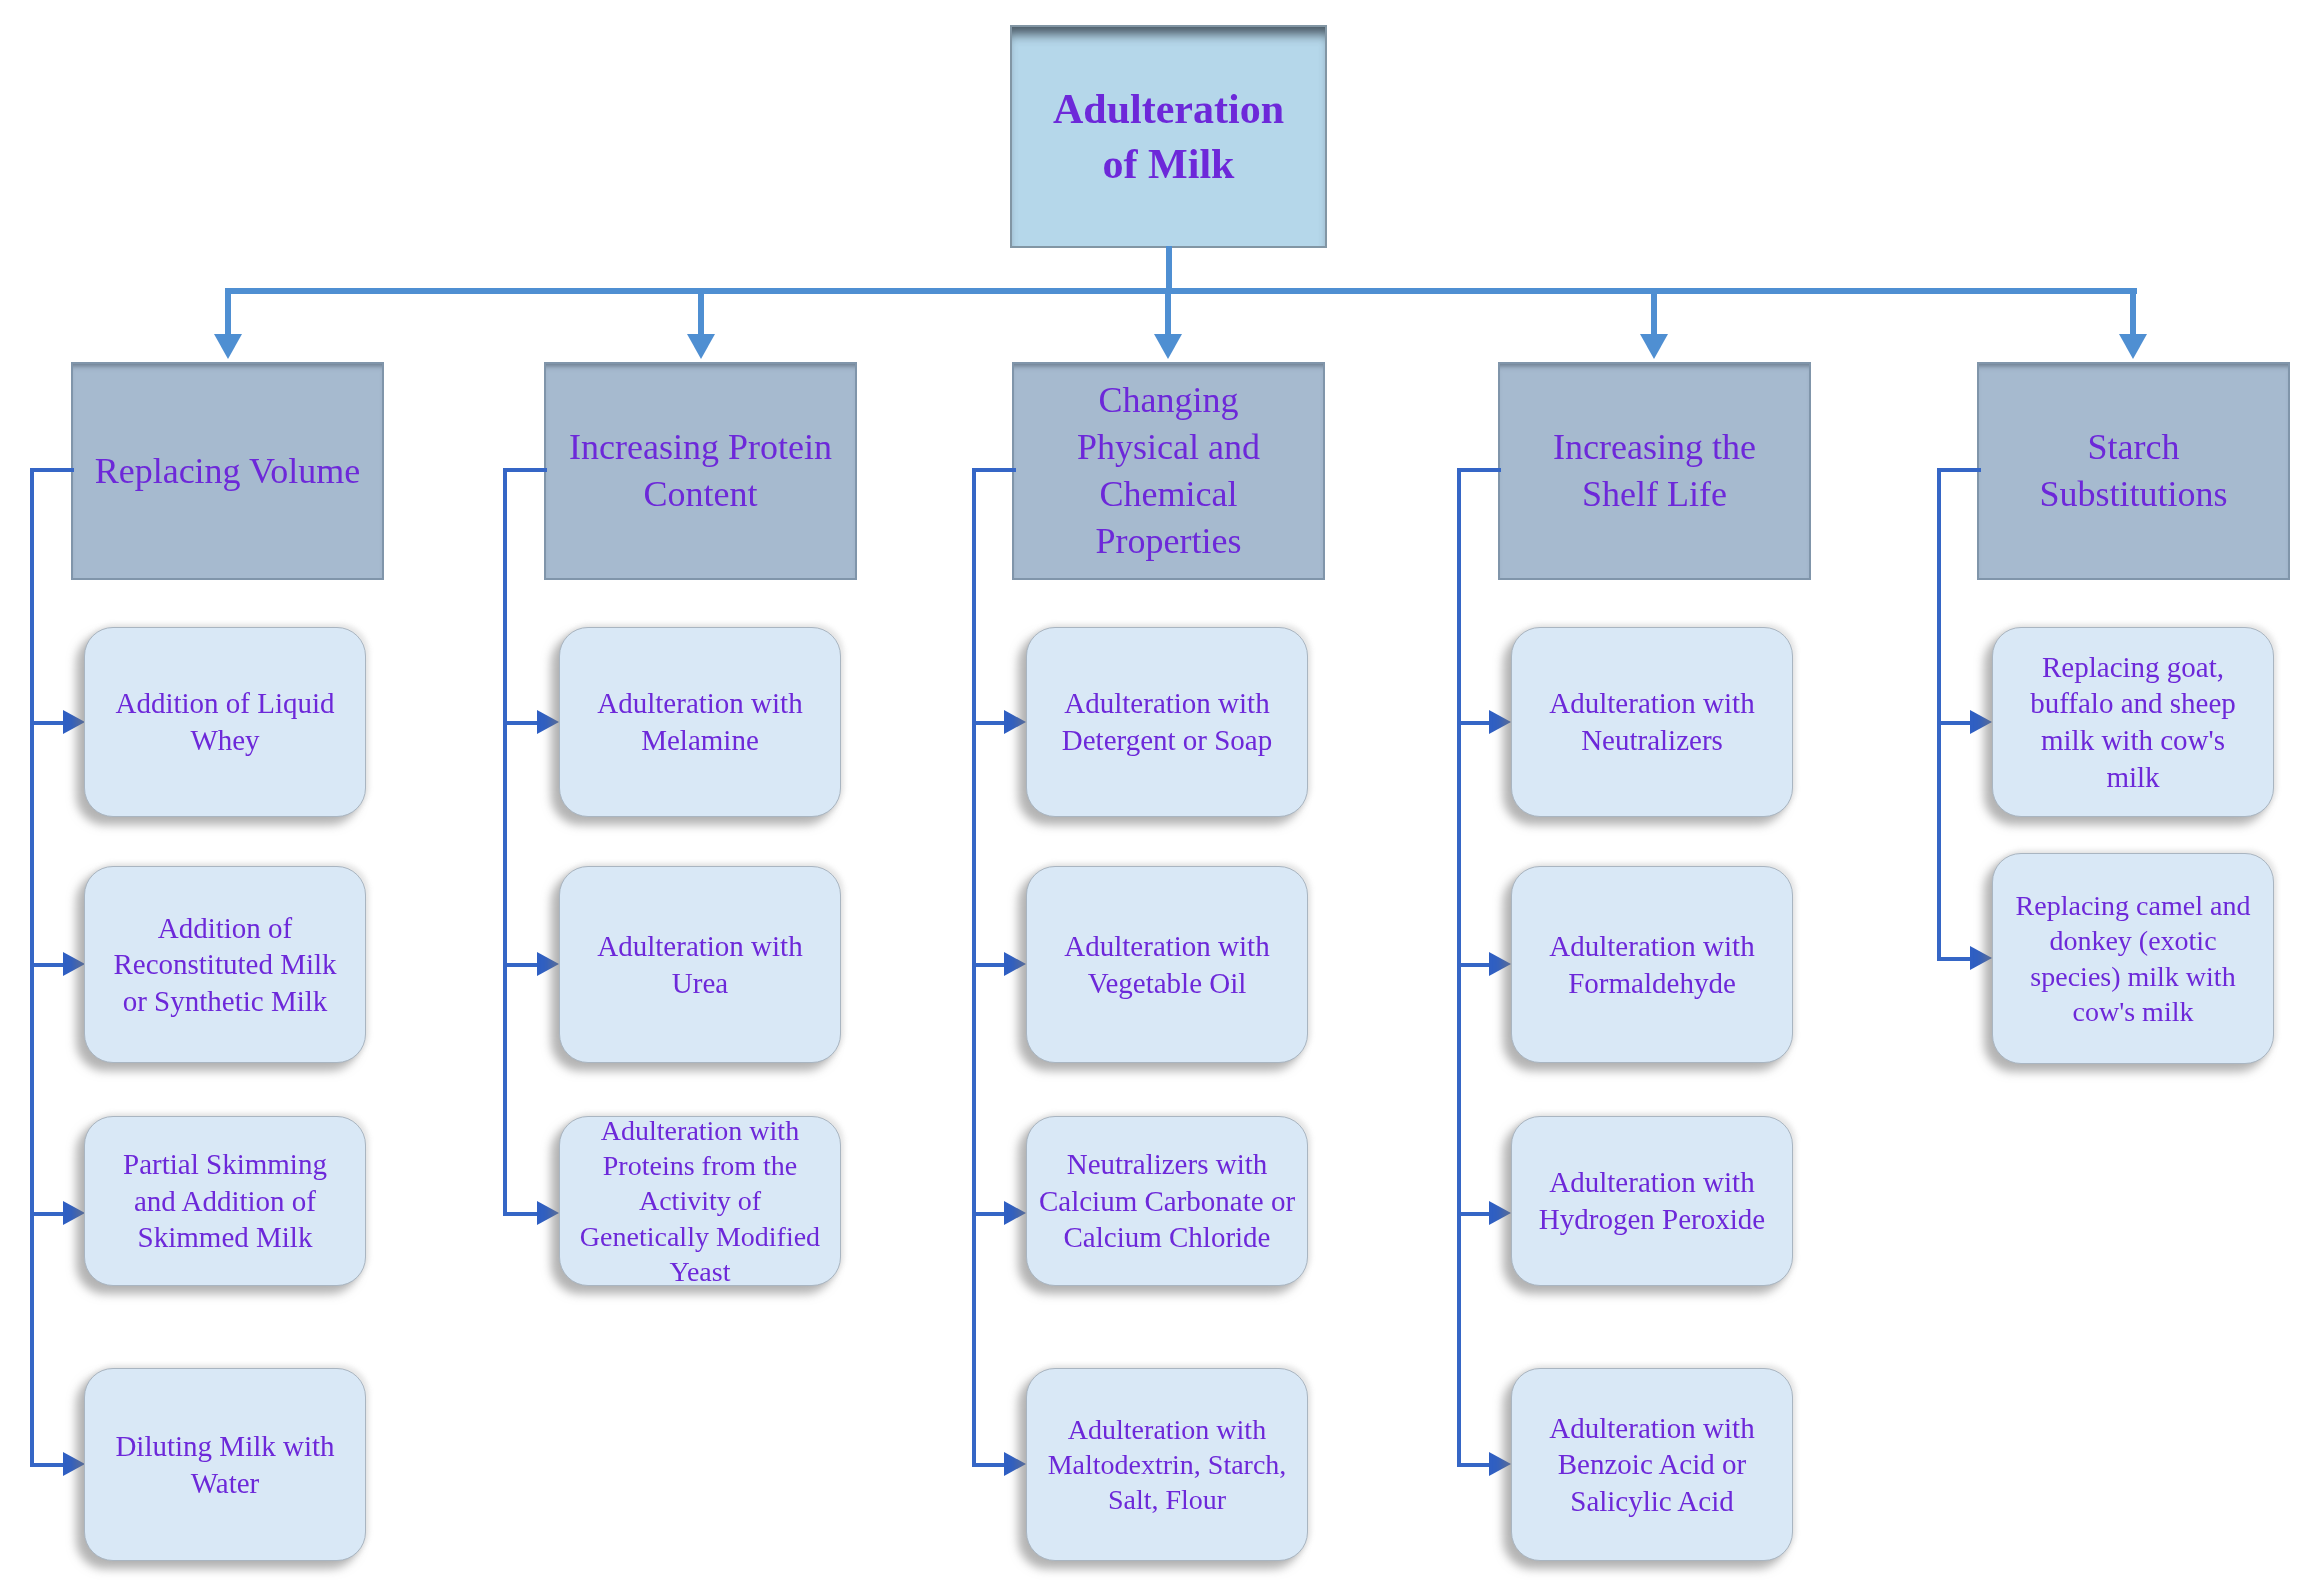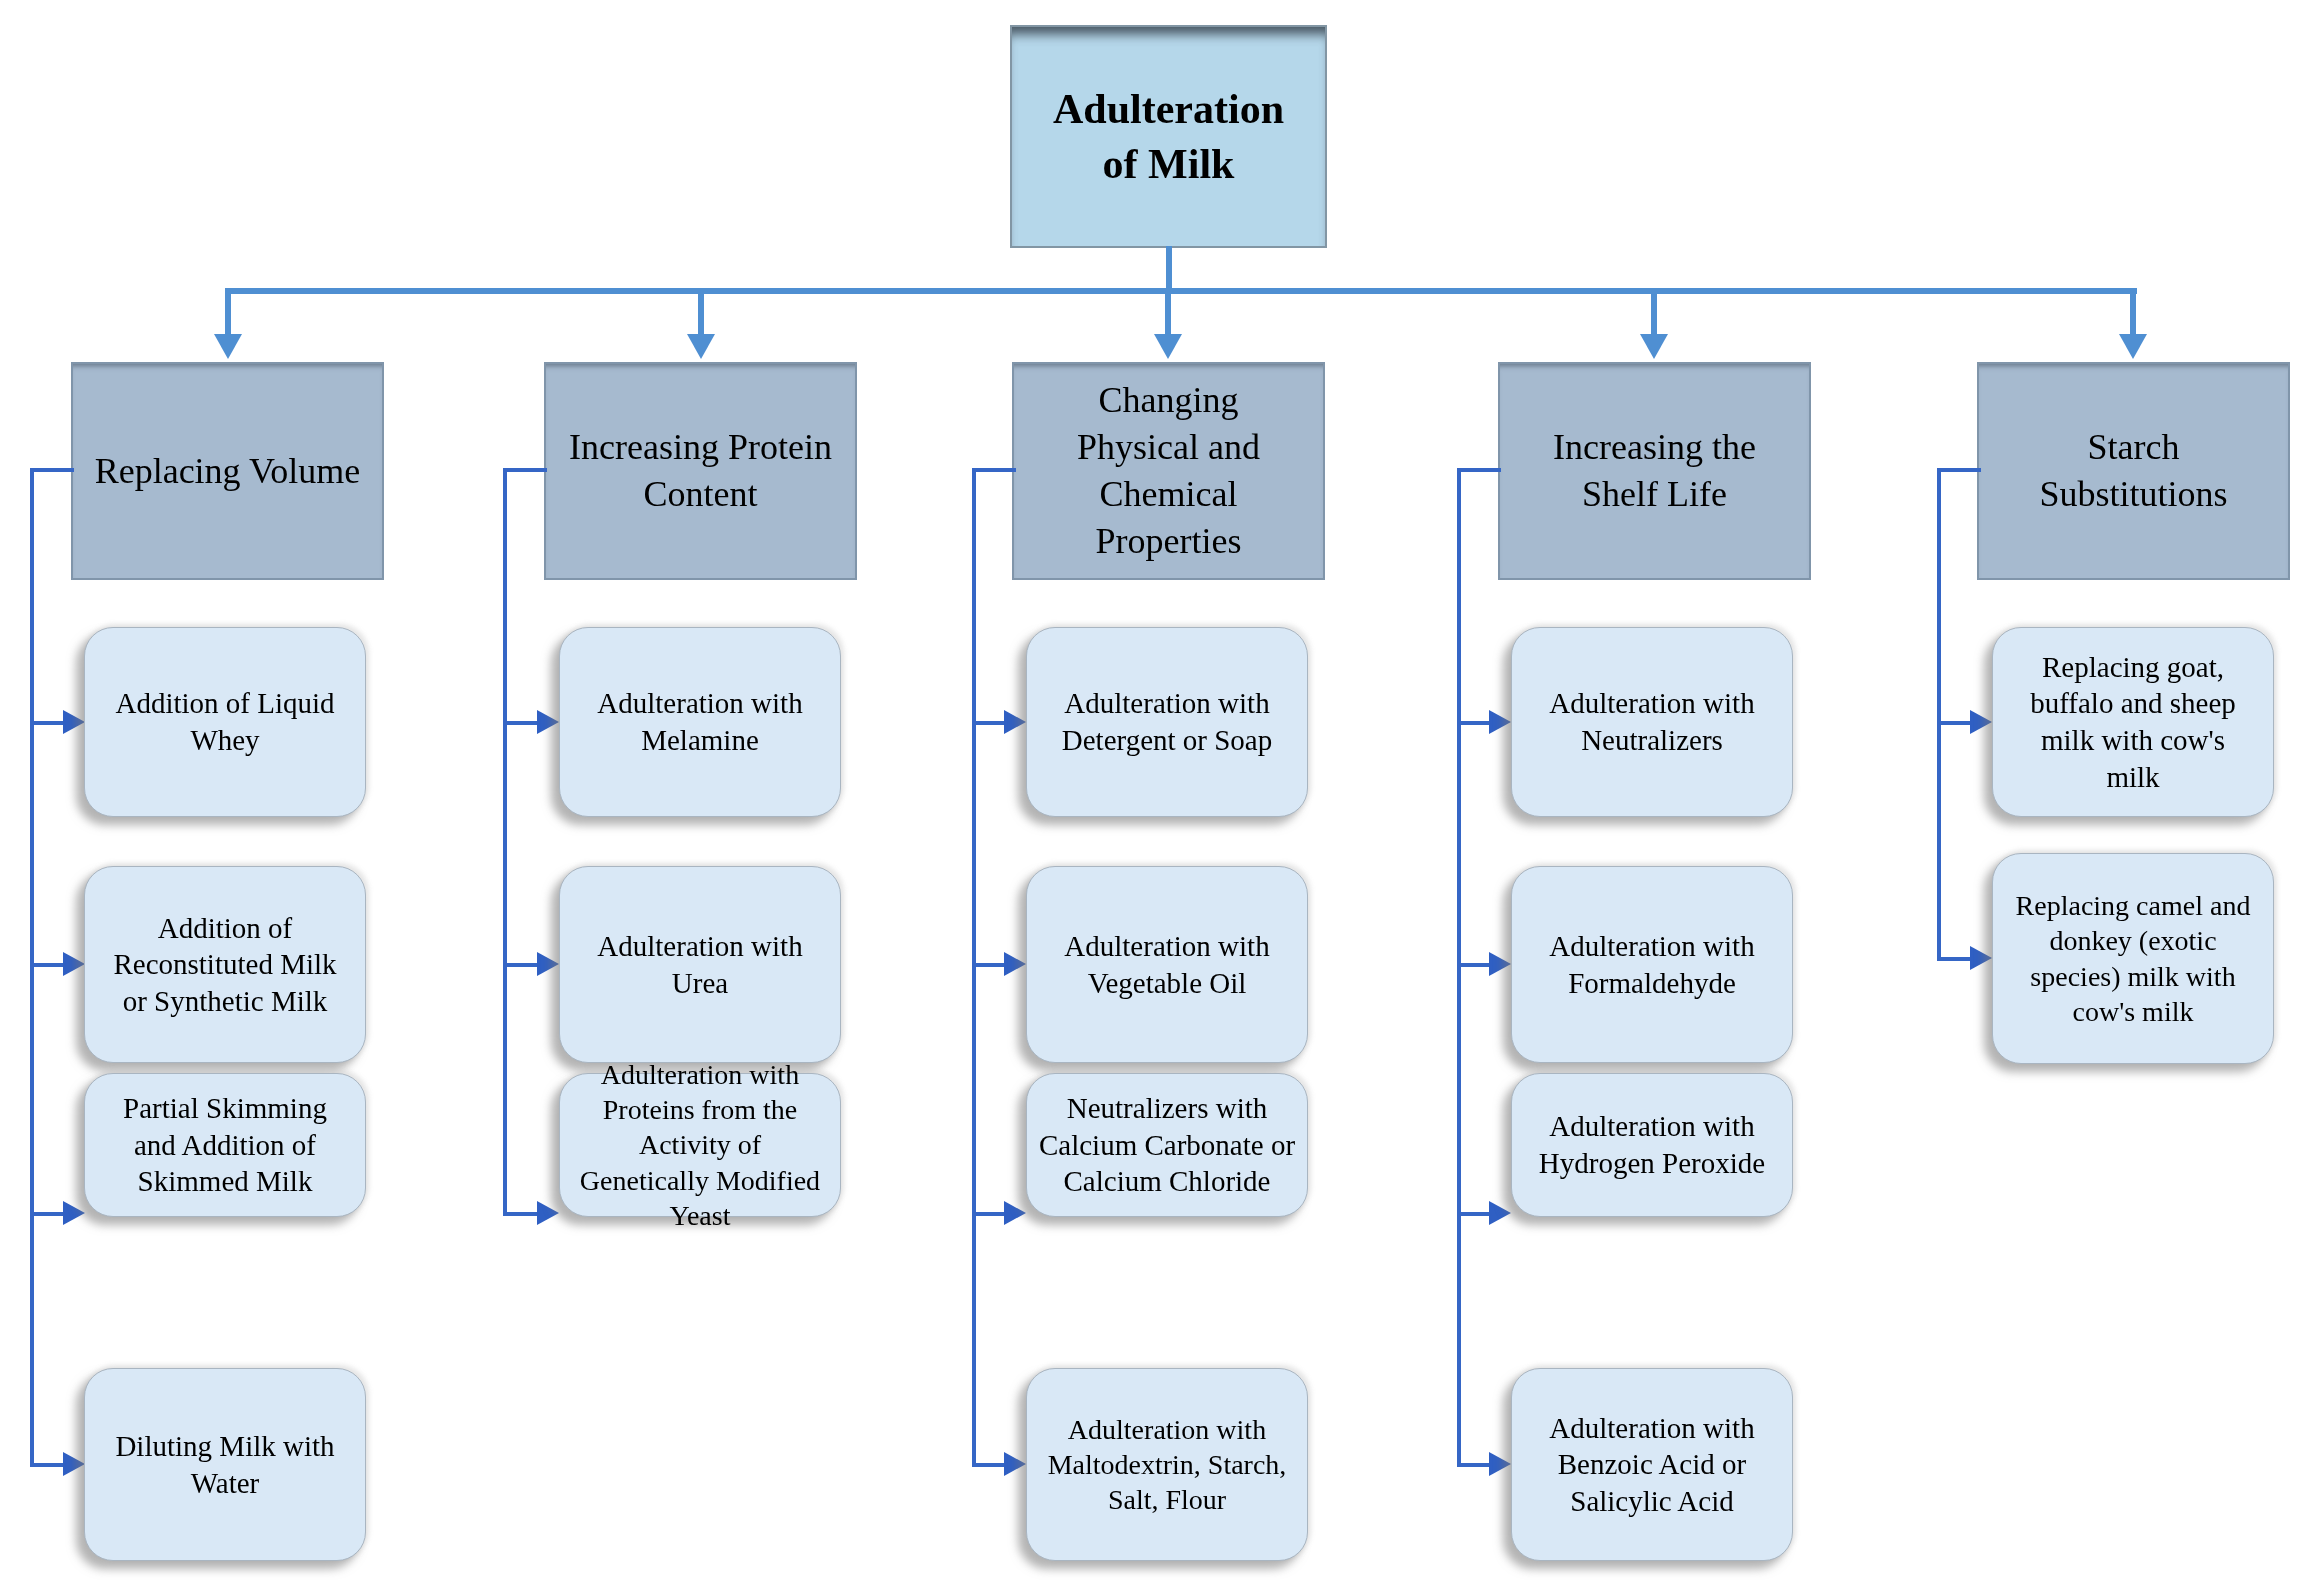--- a/index.html
+++ b/index.html
@@ -1,33 +1,33 @@
 <!DOCTYPE html>
 <html style="font-size:11.6px"><head>
 <meta charset="utf-8">
 <style>
   html,body{margin:0;padding:0;background:#ffffff;overflow:hidden;}
   #stage{position:relative;width:2319px;height:1592px;background:#ffffff;
          transform-origin:top left;
          font-family:"Liberation Serif","DejaVu Serif",serif;}
   .node{position:absolute;display:flex;align-items:center;justify-content:center;
-        text-align:center;color:#000000;box-sizing:border-box;}
+        text-align:center;color:#6d28d9;box-sizing:border-box;}
   .root{left:1010px;top:25.4px;width:317px;height:223px;background:#b5d7ea;
         border:2.2px solid #8296a4;box-shadow:inset 0 13px 10.2px -5.8px rgba(47,57,68,.8);
         font-weight:bold;font-size:42px;line-height:1.3;padding:0 22px;}
   .hdr{top:362px;width:313px;height:218px;background:#a6bacf;border:2.2px solid #8095aa;
        box-shadow:inset 0 5.8px 5.8px -3.6px rgba(60,72,88,.55);
        font-size:36px;line-height:1.3;padding:0 20.4px;}
   .leaf{width:282px;background:#d9e8f6;border:1.5px solid #a9b5c1;border-radius:29px;
         box-shadow:-7.3px 7.3px 9.4px rgba(118,118,118,.55),2.2px -2.2px 5.8px rgba(140,140,140,.22);
         font-size:29px;line-height:1.26;padding:0 19px;}
   .hc1{left:71px}.hc2{left:544px}.hc3{left:1012px}.hc4{left:1498px}.hc5{left:1977px}
   .cc1{left:84px}.cc2{left:559px}.cc3{left:1026px}.cc4{left:1511px}.cc5{left:1992px}
   .r1{top:627px;height:190px}.r2{top:866px;height:197px}
-  .r3{top:1073px;height:144px}.r4{top:1368px;height:193px}
+  .r3{top:1116px;height:170px}.r4{top:1368px;height:193px}
   .c5r2{top:853px;height:211px}
   .p-md{padding:0 11px}.p-lg{padding:14px 32px}.tight{font-size:28px}
   .ht{position:absolute;background:#4f8fd2;height:5.8px}
   .vt{position:absolute;background:#4f8fd2;width:5.8px}
   .hb{position:absolute;background:#3566c6;height:3.6px}
   .vb{position:absolute;background:#3566c6;width:3.6px}
   .ad{position:absolute;width:0;height:0;border-left:14px solid transparent;
       border-right:14px solid transparent;border-top:25px solid #4f8fd2}
   .ar{position:absolute;width:0;height:0;border-top:12.4px solid transparent;
       border-bottom:12.4px solid transparent;border-left:22px solid #2f5fc3}

